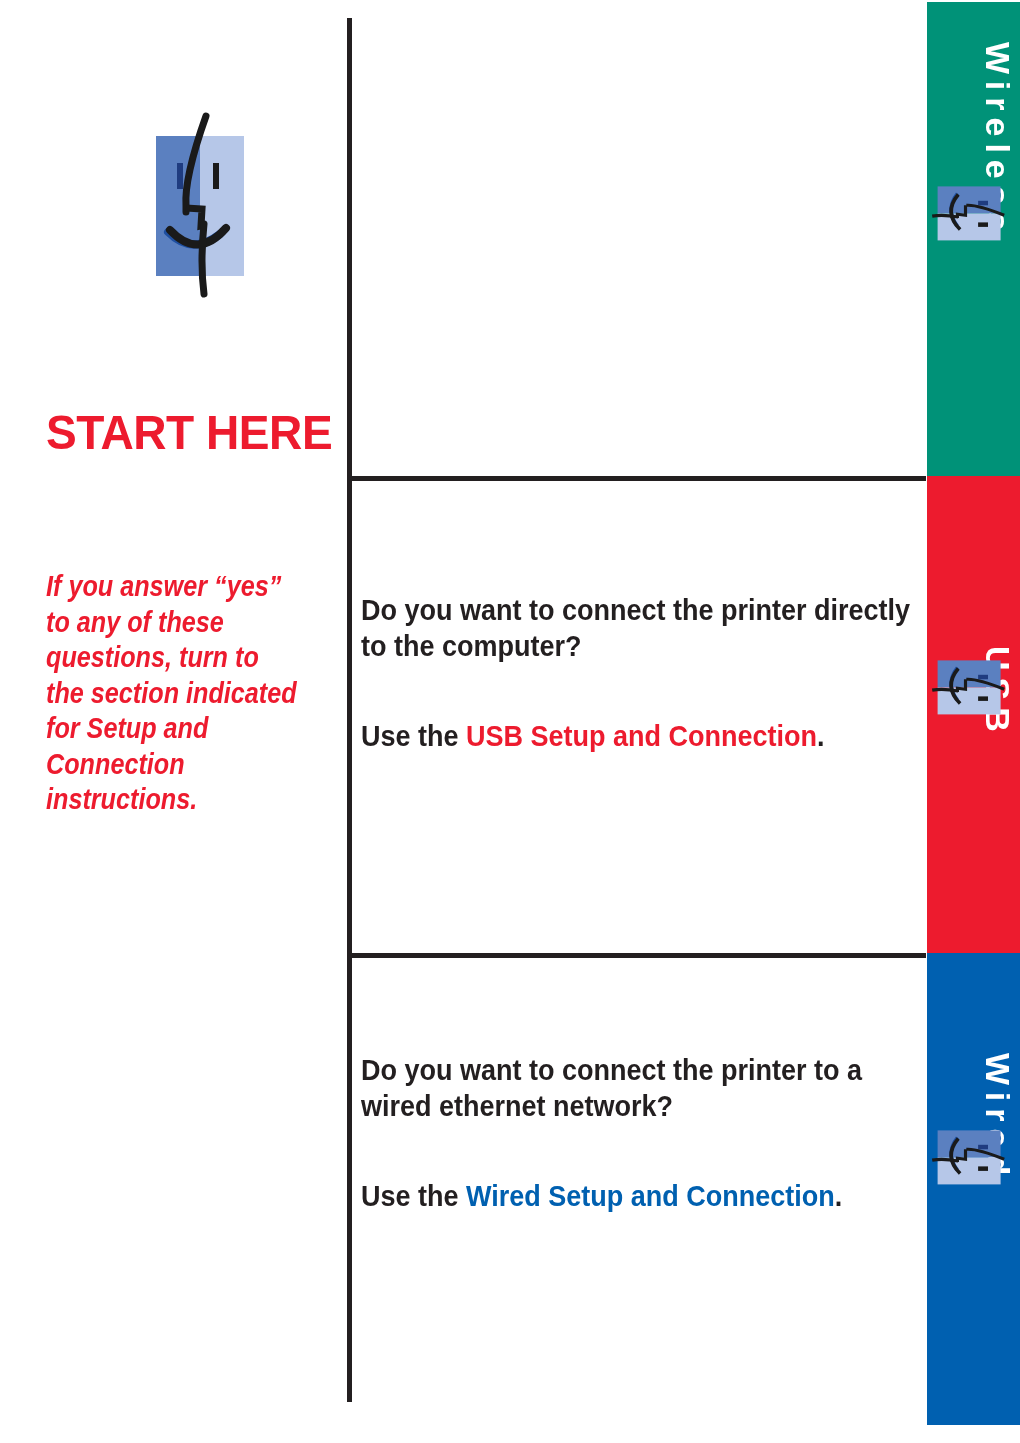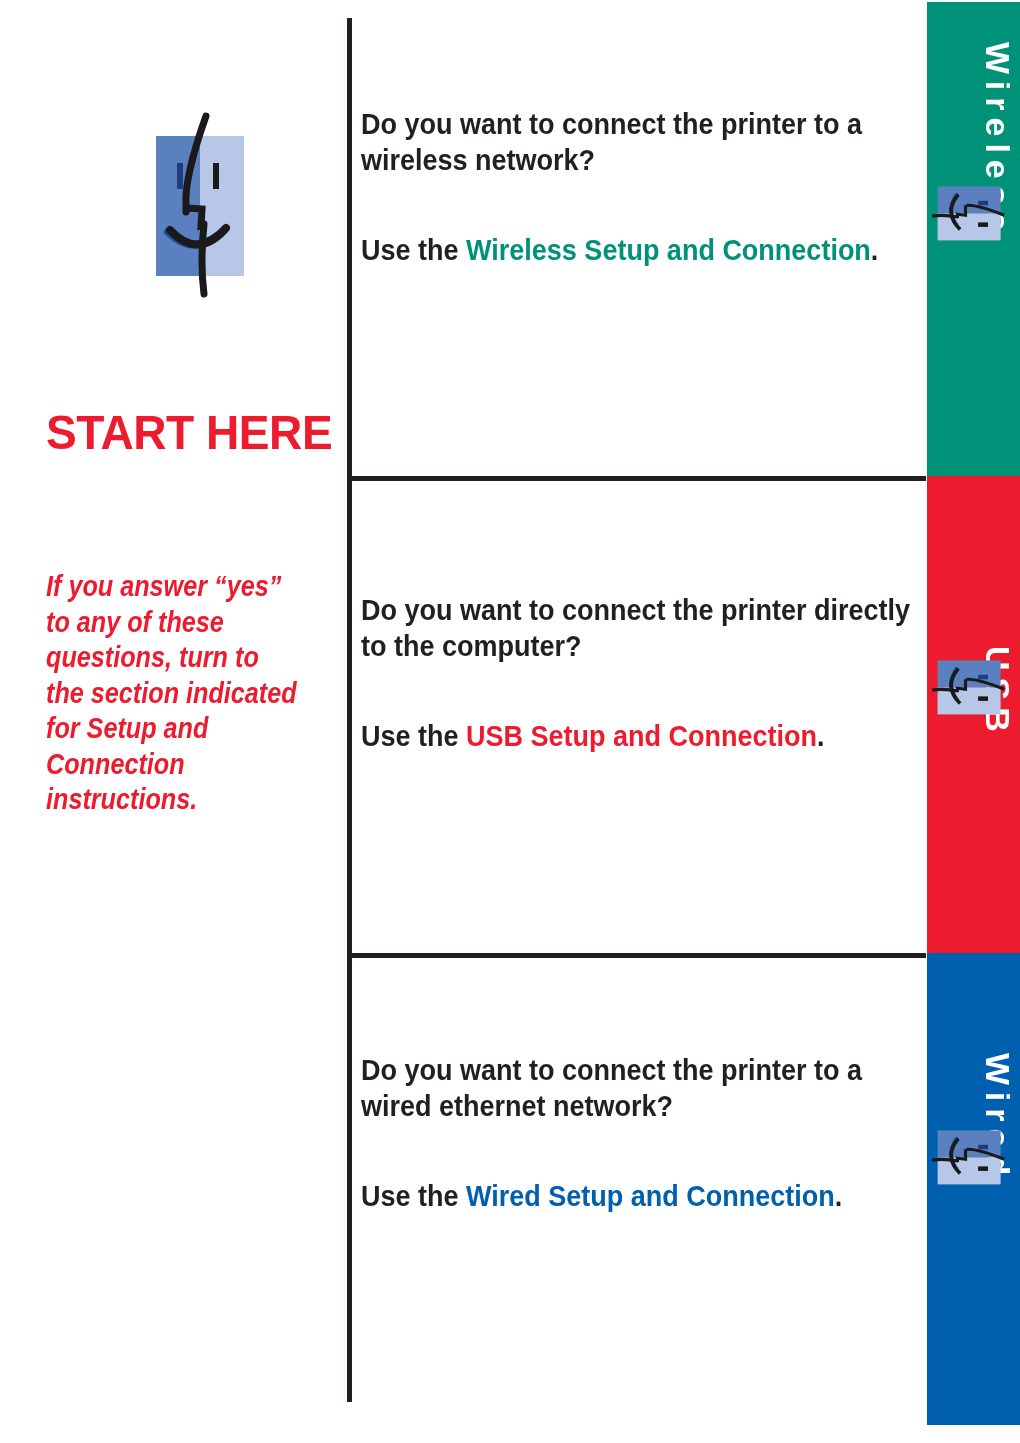--- a/index.html
+++ b/index.html
@@ -184,26 +184,20 @@
 
     <div class="start-here">START HERE</div>
 
     <div class="left-para">If you answer “yes” to any of these questions, turn to the section indicated for Setup and Connection instructions.</div>
   </div>
 
   <div class="v-rule"></div>
   <div class="h-rule h-rule-1"></div>
   <div class="h-rule h-rule-2"></div>
 
-  <div class="qrow row-wireless">
-    <div class="question">Do you want to connect the printer to a wireless network?</div>
-    <div class="usage">
-      <span>Use the </span><span class="accent-green">Wireless Setup and Connection</span><span>.</span>
-    </div>
-  </div>
 
   <div class="qrow row-wired">
     <div class="question">Do you want to connect the printer to a wired ethernet network?</div>
     <div class="usage">
       <span>Use the </span><span class="accent-blue">Wired Setup and Connection</span><span>.</span>
     </div>
   </div>
 
   <div class="qrow row-usb">
     <div class="question">Do you want to connect the printer directly to the computer?</div>

